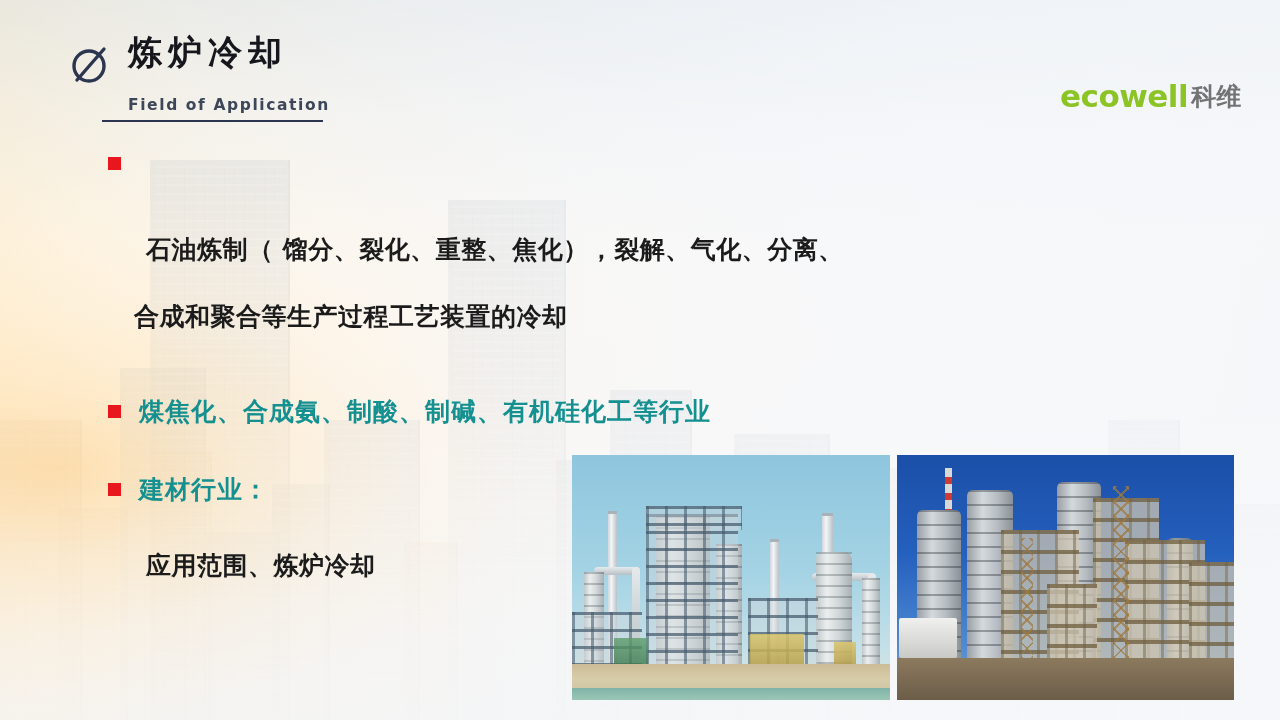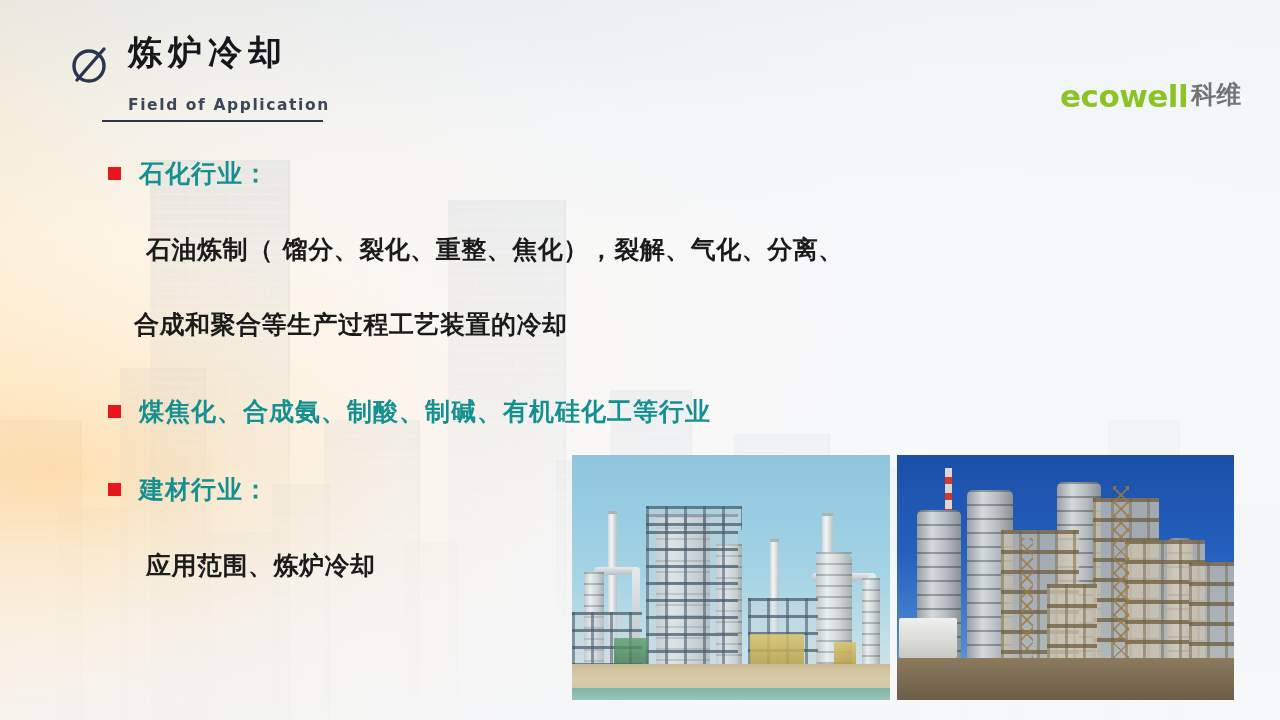--- a/index.html
+++ b/index.html
@@ -122,21 +122,21 @@
     margin-left: 34px;
     width: 221px;
     height: 2px;
     background: #2b3550;
   }
 
   
   .logo {
     position: absolute;
     left: 1060px; top: 78px;
-    display: flex; align-items: flex-start;
+    display: flex; align-items: center;
     white-space: nowrap;
   }
   .logo-en {
     font-family: "DejaVu Sans", "Liberation Sans", sans-serif;
     font-size: 31px;
     font-weight: 700;
     color: #8cc426;
     letter-spacing: -0.5px;
   }
   .logo-cn {
@@ -164,21 +164,21 @@
   }
   .body-txt {
     font-size: 25px;
     font-weight: 700;
     color: #1b1b1b;
     letter-spacing: 0.5px;
   }
 
   .r1 { left: 108px; top: 157px; }
   .r2 { left: 146px; top: 233px; }
-  .r3 { left: 134px; top: 308px; }
+  .r3 { left: 134px; top: 300px; }
   .r4 { left: 108px; top: 395px; }
   .r5 { left: 108px; top: 473px; }
   .r6 { left: 146px; top: 549px; }
 
   
   .photo {
     position: absolute;
     overflow: hidden;
     background: #9bb9c9;
   }
@@ -331,21 +331,20 @@
 
   <div class="logo">
     <span class="logo-en">ecowell</span>
     <span class="logo-cn">科维</span>
   </div>
 
   <div class="content">
 
     <div class="row r1">
       <span class="sq"></span>
-      <span class="head-txt">石化行业：</span>
     </div>
 
     <div class="row r2">
       <span class="body-txt">石油炼制（ 馏分、裂化、重整、焦化），裂解、气化、分离、</span>
     </div>
 
     <div class="row r3">
       <span class="body-txt">合成和聚合等生产过程工艺装置的冷却</span>
     </div>
 

